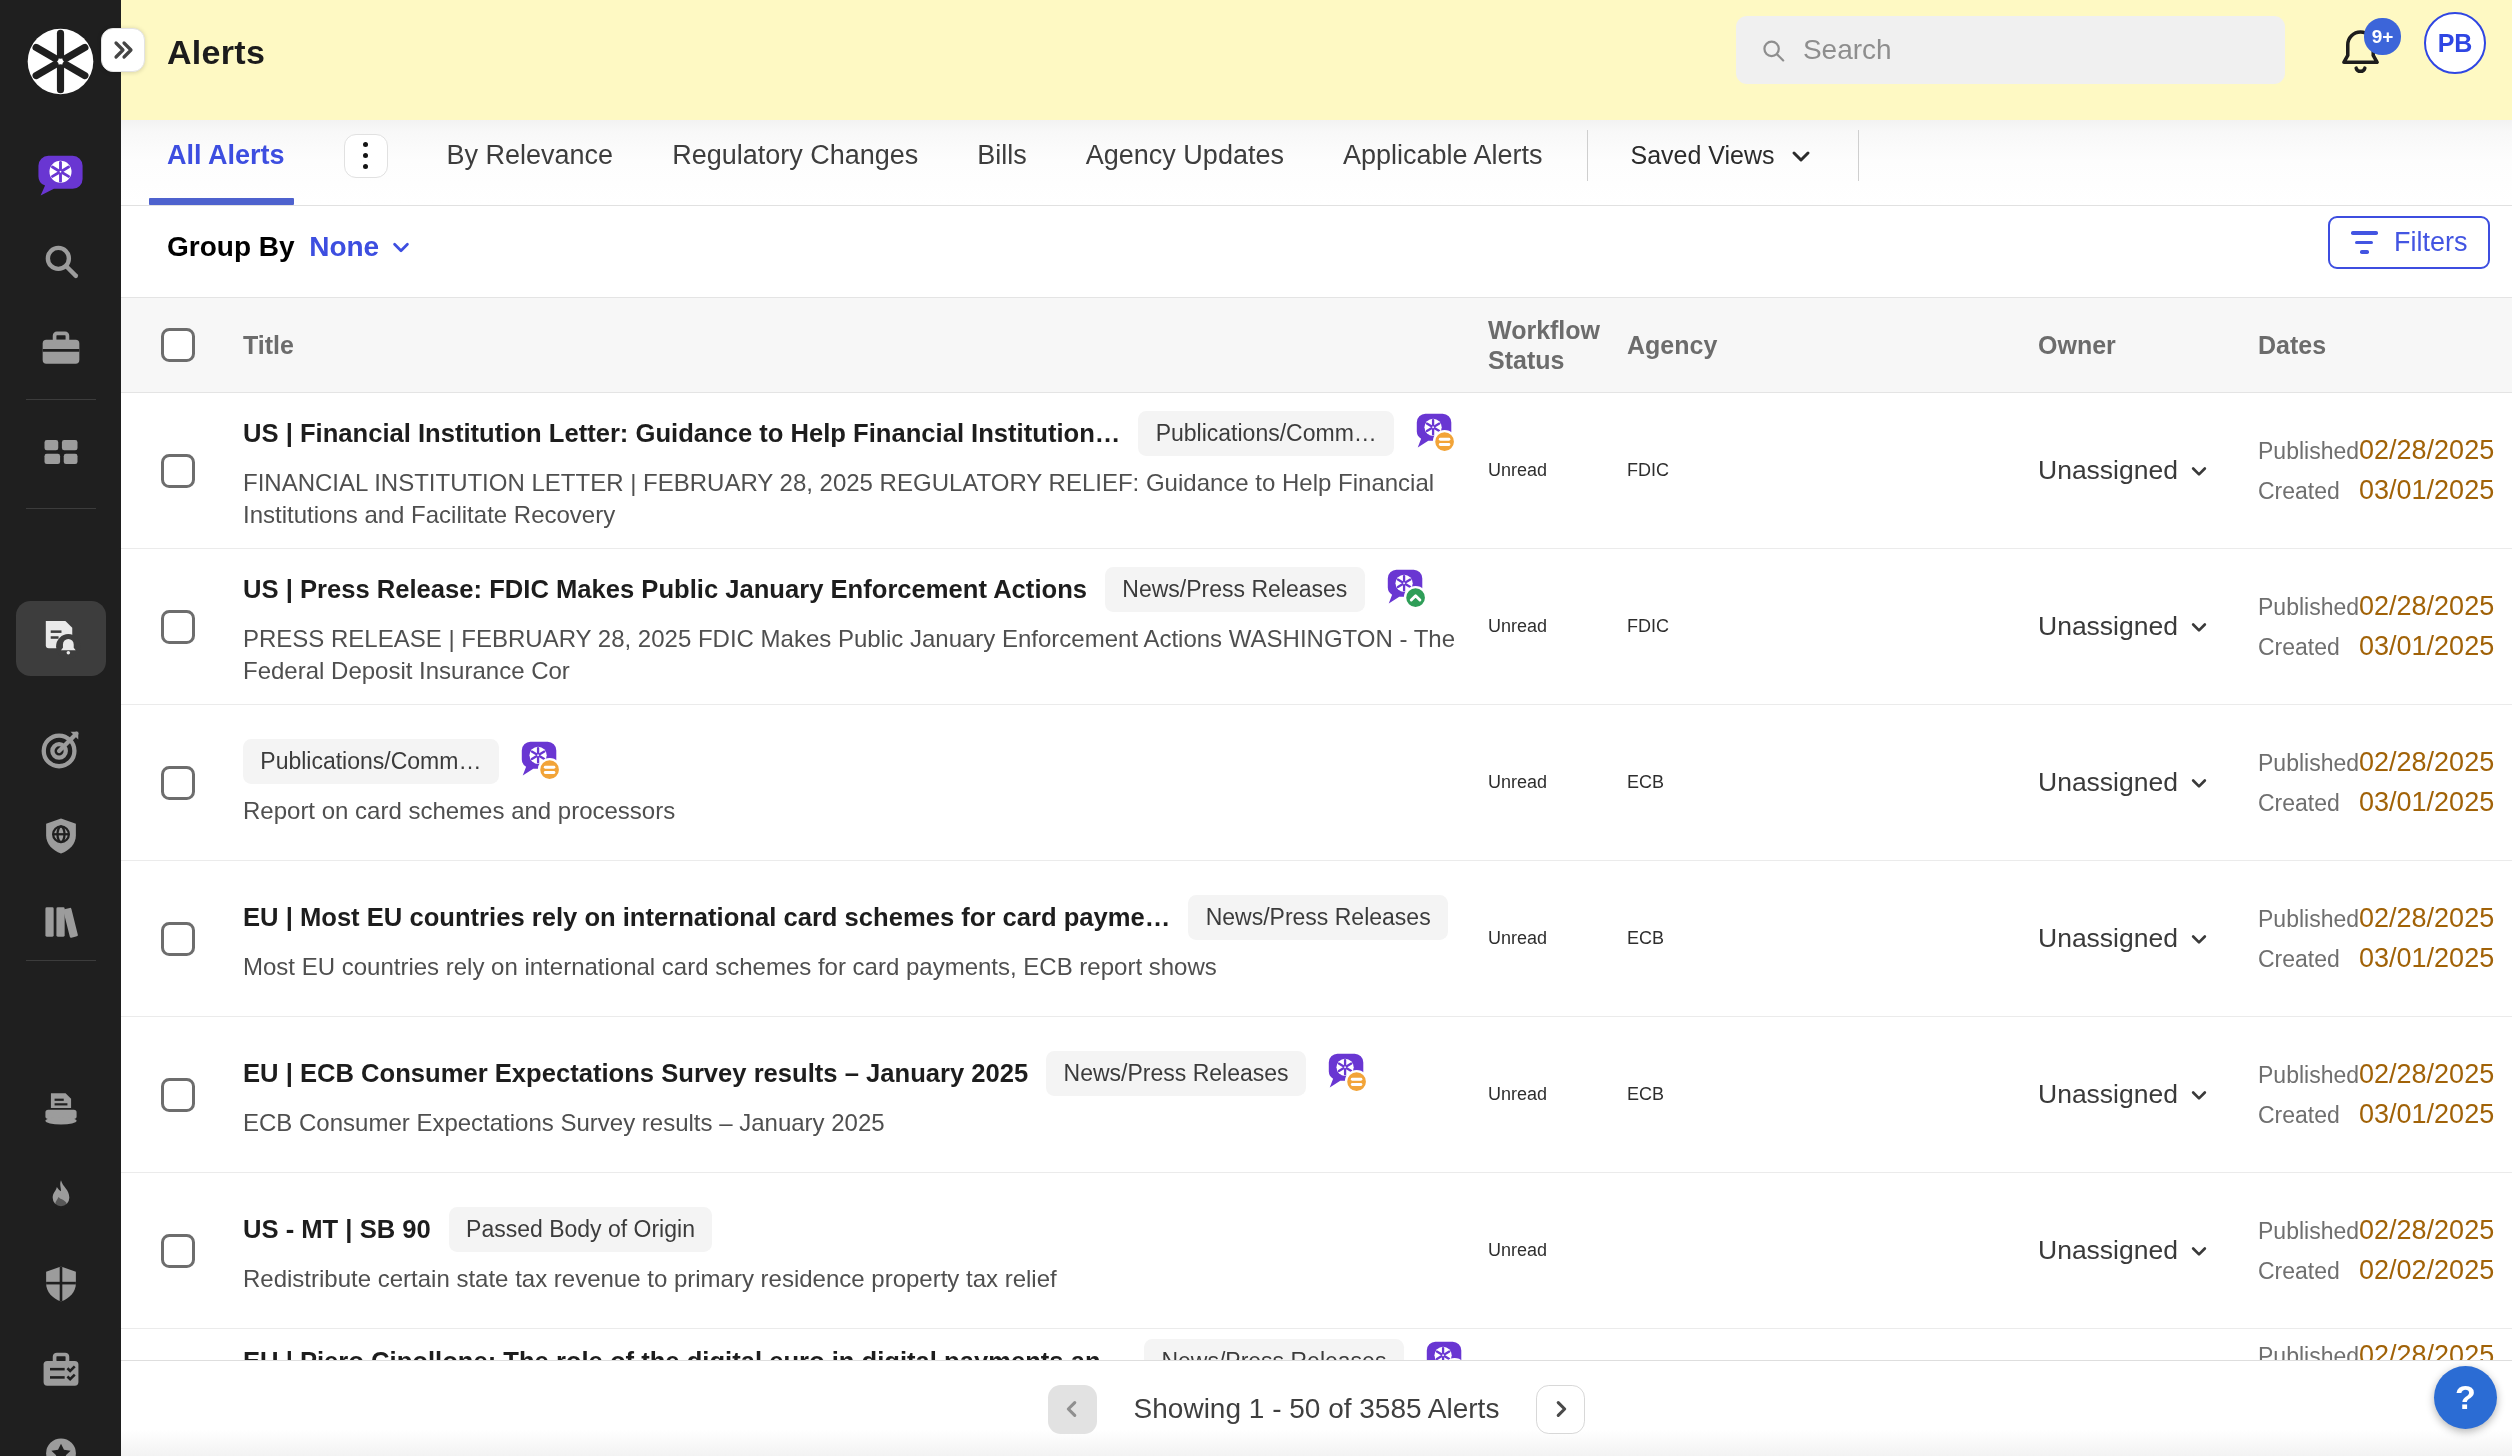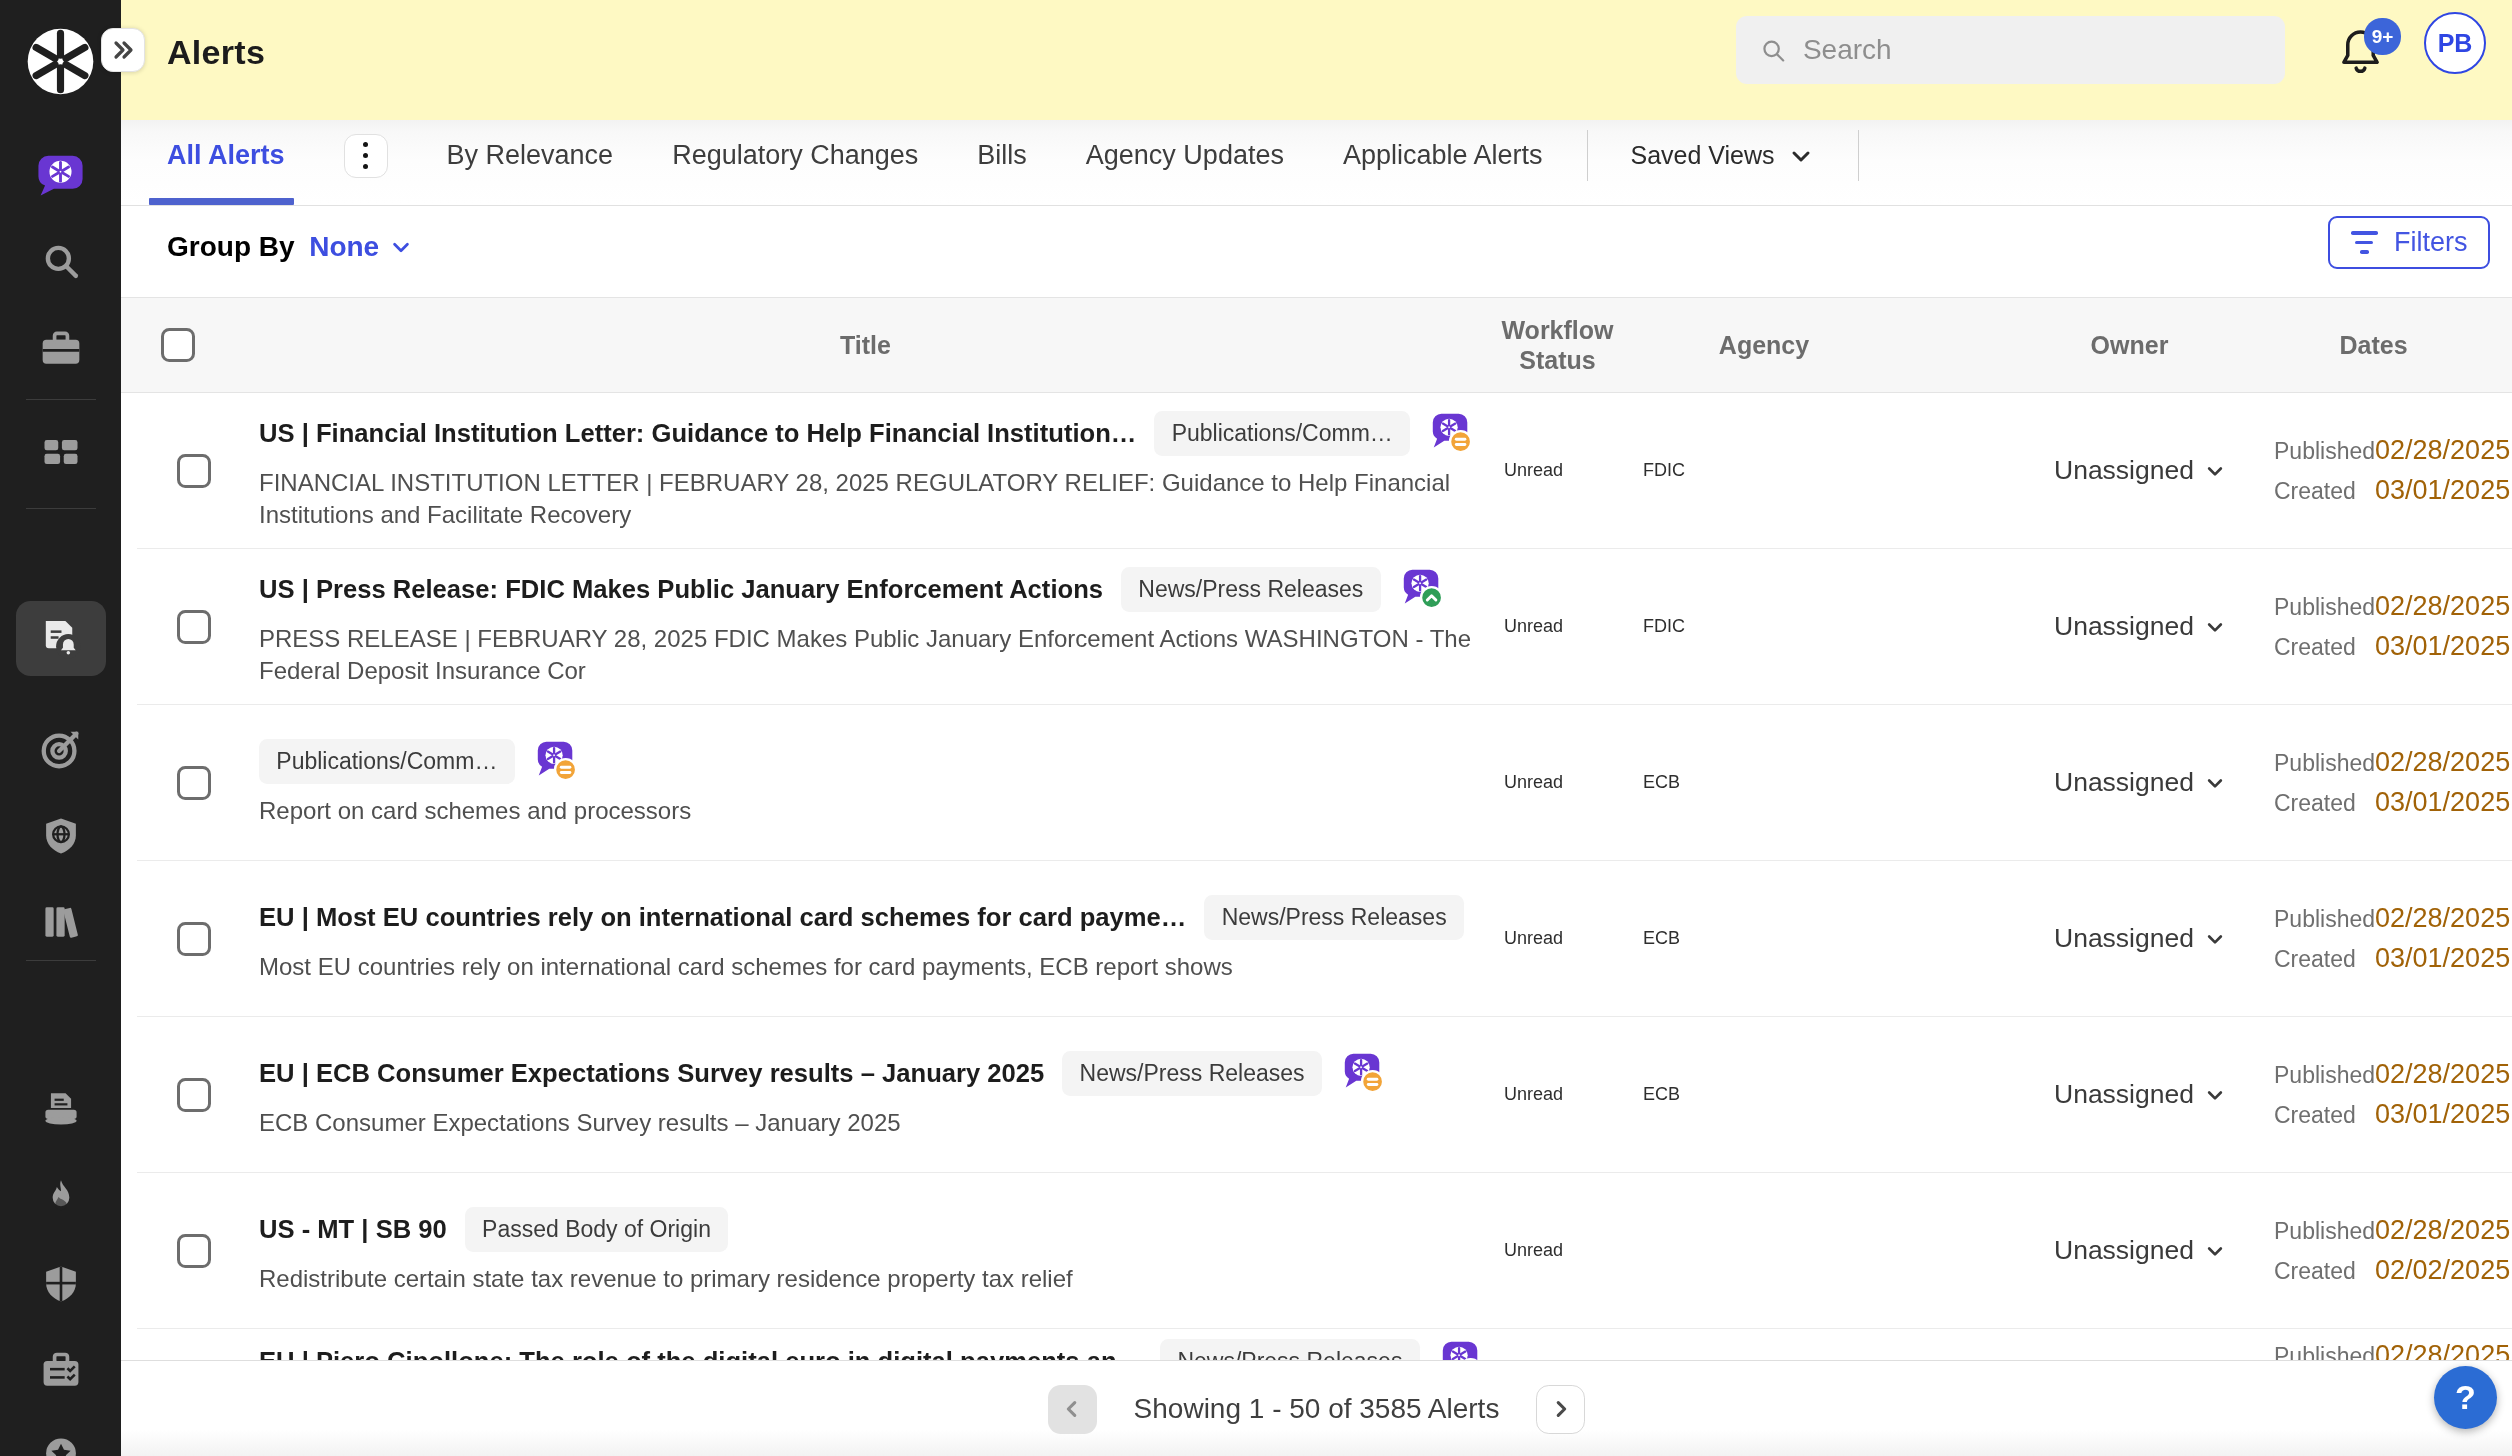--- a/index.html
+++ b/index.html
@@ -55,28 +55,28 @@
   .filters-btn { position:absolute; right:22px; top:9px; width:162px; height:53px; border:2.3px solid #3d4ee0;
     border-radius:9px; background:#fff; display:flex; align-items:center; justify-content:center; gap:16.4px;
     cursor:pointer; }
   .filters-btn span { font-size:27px; font-weight:500; color:#4355e2; }
   .filter-icon { display:flex; flex-direction:column; gap:5.5px; align-items:center; }
   .filter-icon i { height:3.7px; border-radius:1.8px; background:#4355e2; display:block; }
   .filter-icon i:nth-child(1){width:27px;} .filter-icon i:nth-child(2){width:18px;} .filter-icon i:nth-child(3){width:9px;}
   
   .grid-cols { display:grid; grid-template-columns:82px 1245px 139px 274px 320px 1fr; padding:0 23px 0 40px; }
   .table-header { position:absolute; left:121px; top:297px; right:0; height:96px; background:#f7f7f7;
-    border-top:0.9px solid #e4e4e4; border-bottom:0.9px solid #e4e4e4; align-items:center;text-align:center; }
+    border-top:0.9px solid #e4e4e4; border-bottom:0.9px solid #e4e4e4; align-items:center; }
   .table-header .col-label { font-size:25px; font-weight:700; color:#6c6c6c; line-height:30px; }
   .cell-check { display:flex; align-items:center; }
   .checkbox { width:34px; height:34px; border:3.2px solid #6d6d6d; border-radius:8.2px; background:#fff; cursor:pointer; display:inline-block; }
   .col-owner-h { padding-left:137px; }
   .col-dates-h { padding-left:37px; }
   .rows { position:absolute; left:121px; top:393px; right:0; bottom:0; }
-  .row { height:156px; border-bottom:0.9px solid #ebebeb; background:#fff; align-items:stretch;margin-left:16px; }
+  .row { height:156px; border-bottom:0.9px solid #ebebeb; background:#fff; align-items:stretch; }
   .cell { display:flex; align-items:center; }
   .cell-title { flex-direction:column; align-items:flex-start; justify-content:center; gap:11px; padding-right:27px; }
   .title-line { display:flex; align-items:center; gap:18px; max-width:100%; }
   .row-title { font-size:25.6px; font-weight:700; color:#1d1d1d; white-space:nowrap; }
   .pill { background:#f4f4f4; border-radius:8.2px; padding:9px 17.3px; font-size:23px; color:#3b3b3b; white-space:nowrap; }
   .ai-icon { width:46px; height:46px; flex:0 0 auto; cursor:pointer; }
   .row-sub { font-size:24px; color:#4f4f4f; line-height:32px; max-width:1214px;
     display:-webkit-box; -webkit-line-clamp:2; -webkit-box-orient:vertical; overflow:hidden; }
   .cell-status, .cell-agency { font-size:18px; color:#2e2e2e; }
   .cell-owner { padding-left:137px; gap:11px; cursor:pointer; }

